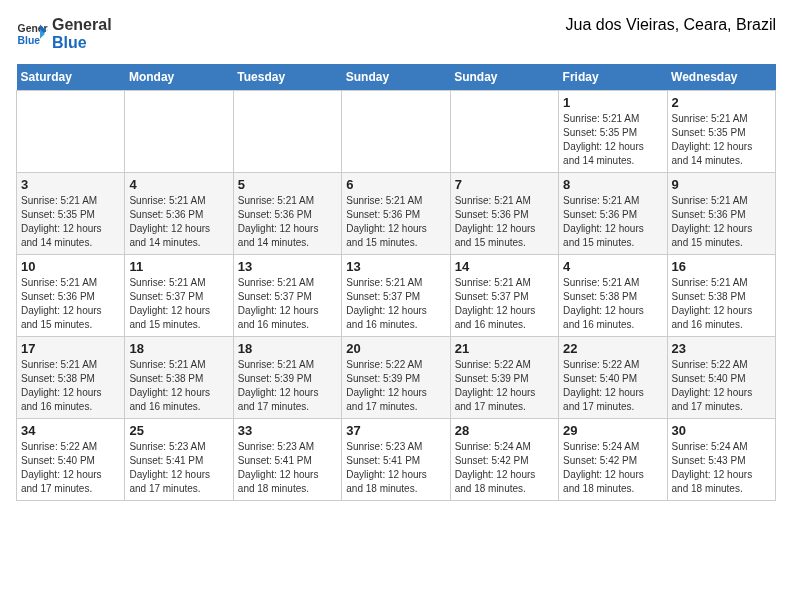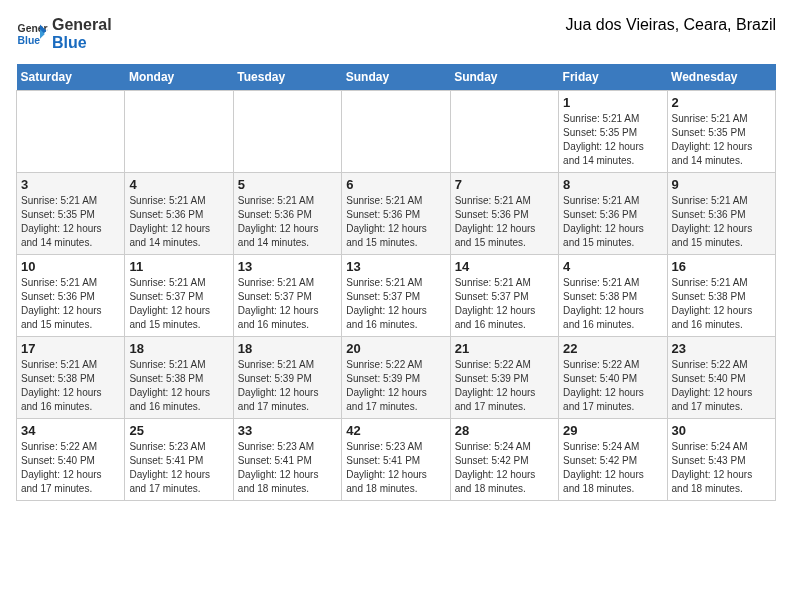--- a/index.html
+++ b/index.html
@@ -275,21 +275,21 @@
 Sunset: 5:41 PM
 Daylight: 12 hours and 17 minutes.</div>
         </td>
         <td>
           <span class="day-number">33</span>
           <div class="day-info" style="white-space: pre-line;">Sunrise: 5:23 AM
 Sunset: 5:41 PM
 Daylight: 12 hours and 18 minutes.</div>
         </td>
         <td>
-          <span class="day-number">42</span>
+          <span class="day-number">37</span>
           <div class="day-info" style="white-space: pre-line;">Sunrise: 5:23 AM
 Sunset: 5:41 PM
 Daylight: 12 hours and 18 minutes.</div>
         </td>
         <td>
           <span class="day-number">28</span>
           <div class="day-info" style="white-space: pre-line;">Sunrise: 5:24 AM
 Sunset: 5:42 PM
 Daylight: 12 hours and 18 minutes.</div>
         </td>

